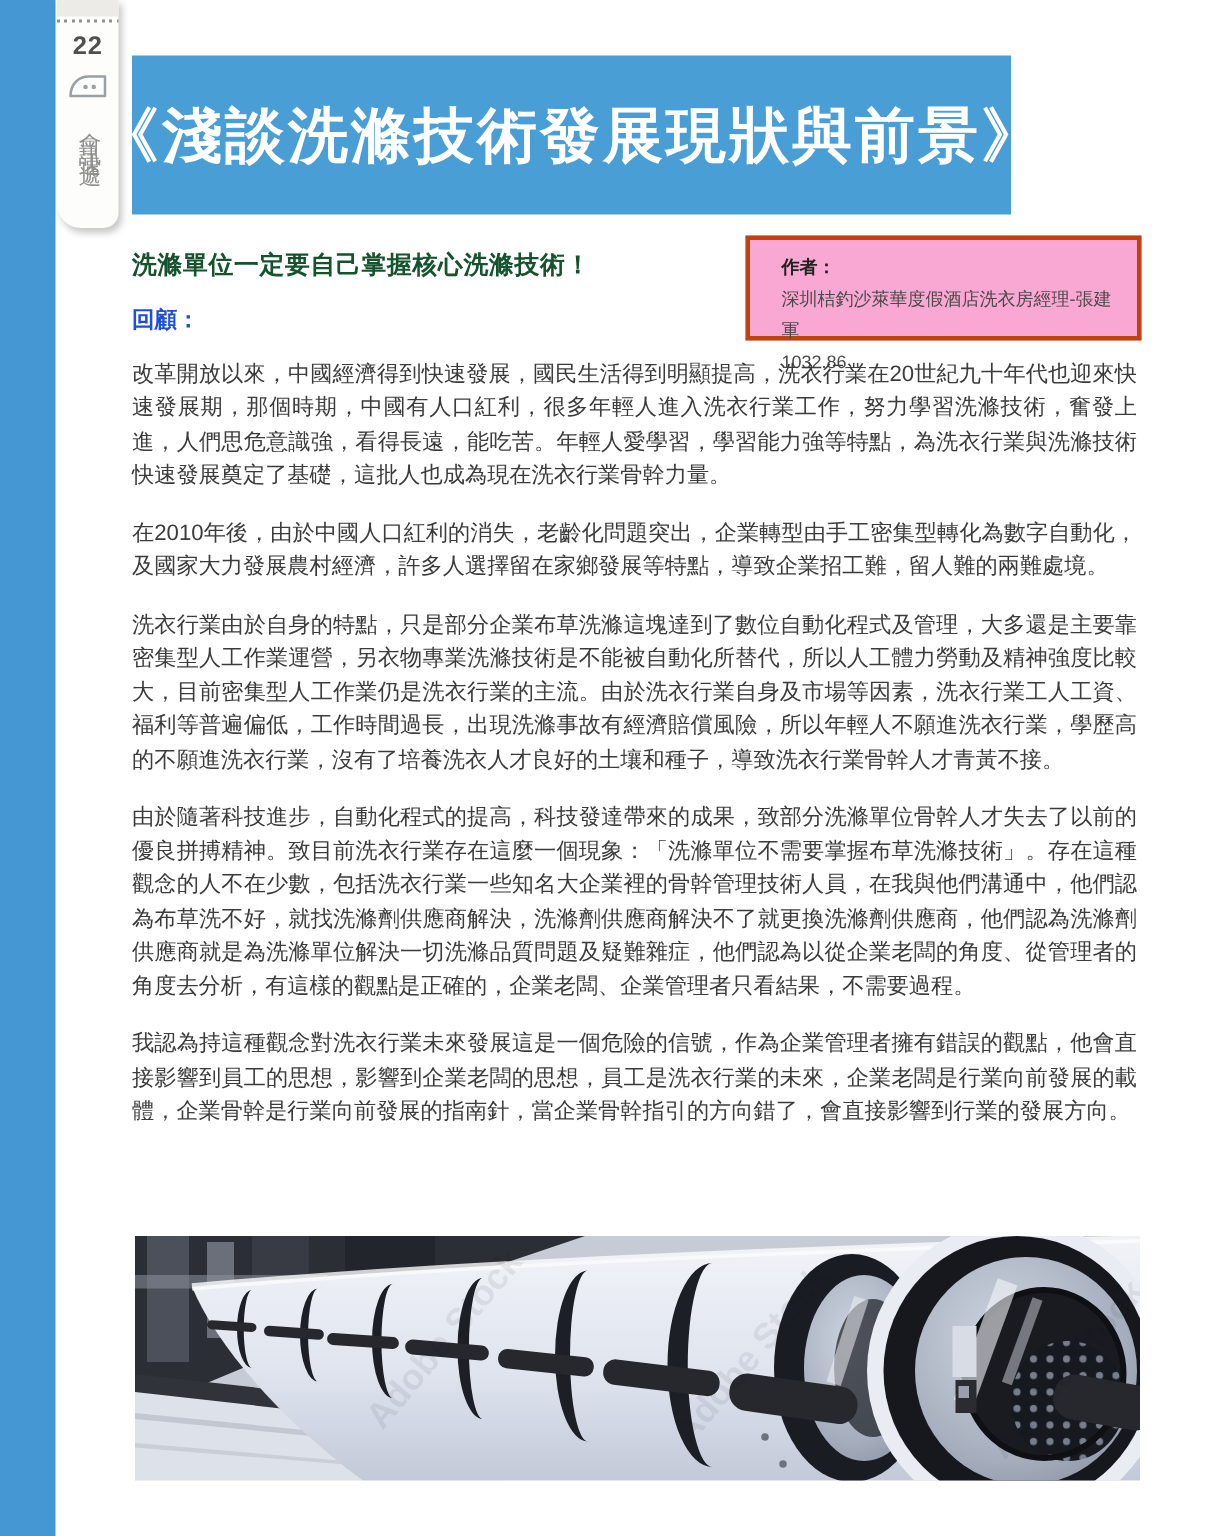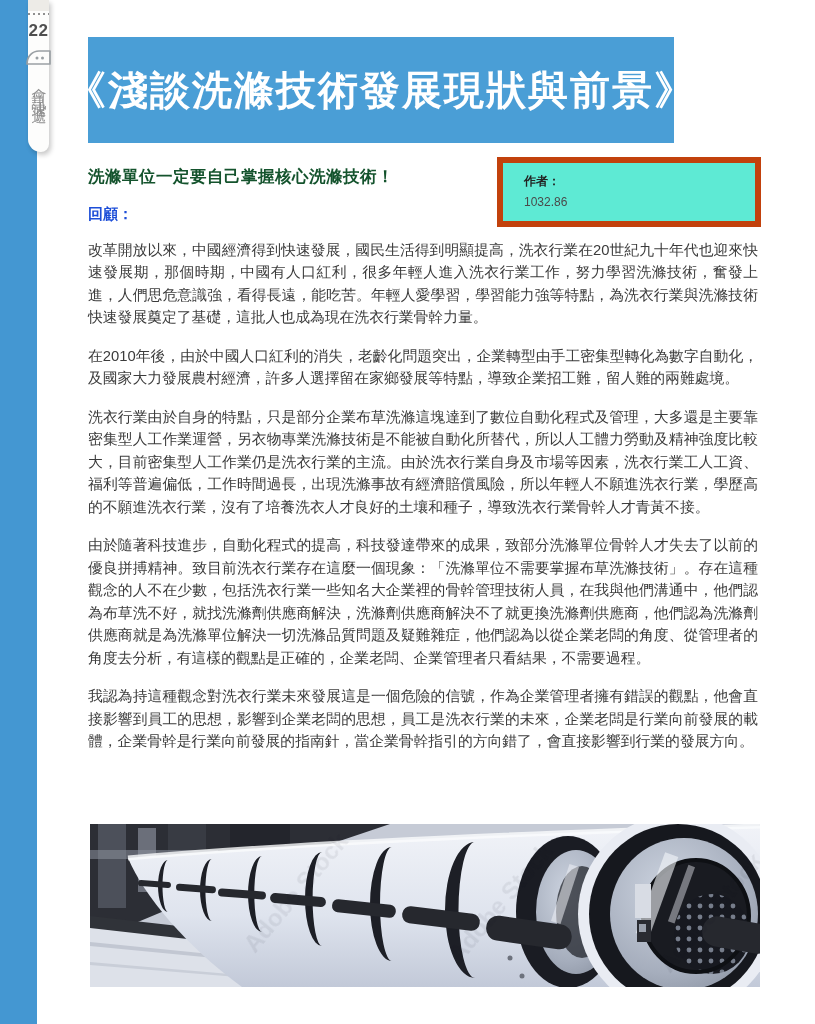--- a/index.html
+++ b/index.html
@@ -5,21 +5,21 @@
   html,body{margin:0;padding:0;}
   body{
     width:815px;height:1024px;position:relative;overflow:hidden;
     background:#ffffff;
     font-family:"Liberation Sans", sans-serif;
   }
   
   .stripe{position:absolute;left:0;top:0;width:37px;height:1024px;background:#4497d2;}
   
   .ribbon{
-    position:absolute;left:28px;top:0;width:21px;height:152px;background:#fdfdfc;
+    position:absolute;left:38px;top:0;width:41px;height:152px;background:#fdfdfc;
     border-radius:0 0 10px 16px;box-shadow:2px 3px 5px rgba(0,0,0,.22);
     display:flex;flex-direction:column;align-items:center;z-index:3;
   }
   .ribbon-tab{width:100%;height:11px;background:#edebe7;box-sizing:border-box;}
   .ribbon-perf{width:100%;height:2px;margin-top:2px;
     background:repeating-linear-gradient(90deg,#8f8f8f 0 2px,transparent 2px 5px);}
   .ribbon-num{margin-top:6px;font-size:17px;font-weight:bold;color:#4f4f4f;letter-spacing:.5px;}
   .iron-icon{margin-top:5px;}
   .ribbon-vtext{
     margin-top:9px;writing-mode:vertical-rl;text-orientation:upright;
@@ -32,21 +32,21 @@
   }
   .banner-title{color:#ffffff;font-size:40px;font-weight:bold;letter-spacing:2px;white-space:nowrap;}
   
   .subtitle{
     position:absolute;left:88px;top:166px;font-size:16.5px;font-weight:bold;color:#14532d;
     letter-spacing:.5px;
   }
   
   .author-box{
     position:absolute;left:497px;top:157px;width:264px;height:70px;box-sizing:border-box;
-    border:6px solid #c2410c;background:#5eead4;padding:8px 8px 0 21px;
+    border:3px solid #c2410c;background:#f9a8d4;padding:8px 8px 0 21px;
     font-size:12px;color:#4a4a4a;line-height:21px;
   }
   .author-label{font-weight:bold;color:#222222;}
   
   .content{
     position:absolute;left:88px;top:203px;width:670px;
     font-size:14.8px;line-height:22.5px;color:#3b3b3b;text-align:justify;
   }
   .sec-head{font-size:15px;font-weight:bold;color:#1d4ed8;margin:0 0 13px 0;}
   .sec-head.second{margin-top:20px;}
@@ -73,20 +73,21 @@
 </div>
 
 <div class="banner">
   <span class="banner-title">《淺談洗滌技術發展現狀與前景》</span>
 </div>
 
 <div class="subtitle">洗滌單位一定要自己掌握核心洗滌技術！</div>
 
 <div class="author-box">
   <div class="author-label">作者：</div>
+  <div>深圳桔釣沙萊華度假酒店洗衣房經理-張建軍</div>
   <div>1032.86</div>
 </div>
 
 <div class="content">
   <div class="sec-head">回顧：</div>
   <p>改革開放以來，中國經濟得到快速發展，國民生活得到明顯提高，洗衣行業在20世紀九十年代也迎來快速發展期，那個時期，中國有人口紅利，很多年輕人進入洗衣行業工作，努力學習洗滌技術，奮發上進，人們思危意識強，看得長遠，能吃苦。年輕人愛學習，學習能力強等特點，為洗衣行業與洗滌技術快速發展奠定了基礎，這批人也成為現在洗衣行業骨幹力量。</p>
   <p>在2010年後，由於中國人口紅利的消失，老齡化問題突出，企業轉型由手工密集型轉化為數字自動化，及國家大力發展農村經濟，許多人選擇留在家鄉發展等特點，導致企業招工難，留人難的兩難處境。</p>
   <p>洗衣行業由於自身的特點，只是部分企業布草洗滌這塊達到了數位自動化程式及管理，大多還是主要靠密集型人工作業運營，另衣物專業洗滌技術是不能被自動化所替代，所以人工體力勞動及精神強度比較大，目前密集型人工作業仍是洗衣行業的主流。由於洗衣行業自身及市場等因素，洗衣行業工人工資、福利等普遍偏低，工作時間過長，出現洗滌事故有經濟賠償風險，所以年輕人不願進洗衣行業，學歷高的不願進洗衣行業，沒有了培養洗衣人才良好的土壤和種子，導致洗衣行業骨幹人才青黃不接。</p>
   <p>由於隨著科技進步，自動化程式的提高，科技發達帶來的成果，致部分洗滌單位骨幹人才失去了以前的優良拼搏精神。致目前洗衣行業存在這麼一個現象：「洗滌單位不需要掌握布草洗滌技術」。存在這種觀念的人不在少數，包括洗衣行業一些知名大企業裡的骨幹管理技術人員，在我與他們溝通中，他們認為布草洗不好，就找洗滌劑供應商解決，洗滌劑供應商解決不了就更換洗滌劑供應商，他們認為洗滌劑供應商就是為洗滌單位解決一切洗滌品質問題及疑難雜症，他們認為以從企業老闆的角度、從管理者的角度去分析，有這樣的觀點是正確的，企業老闆、企業管理者只看結果，不需要過程。</p>
   <p>我認為持這種觀念對洗衣行業未來發展這是一個危險的信號，作為企業管理者擁有錯誤的觀點，他會直接影響到員工的思想，影響到企業老闆的思想，員工是洗衣行業的未來，企業老闆是行業向前發展的載體，企業骨幹是行業向前發展的指南針，當企業骨幹指引的方向錯了，會直接影響到行業的發展方向。</p>

